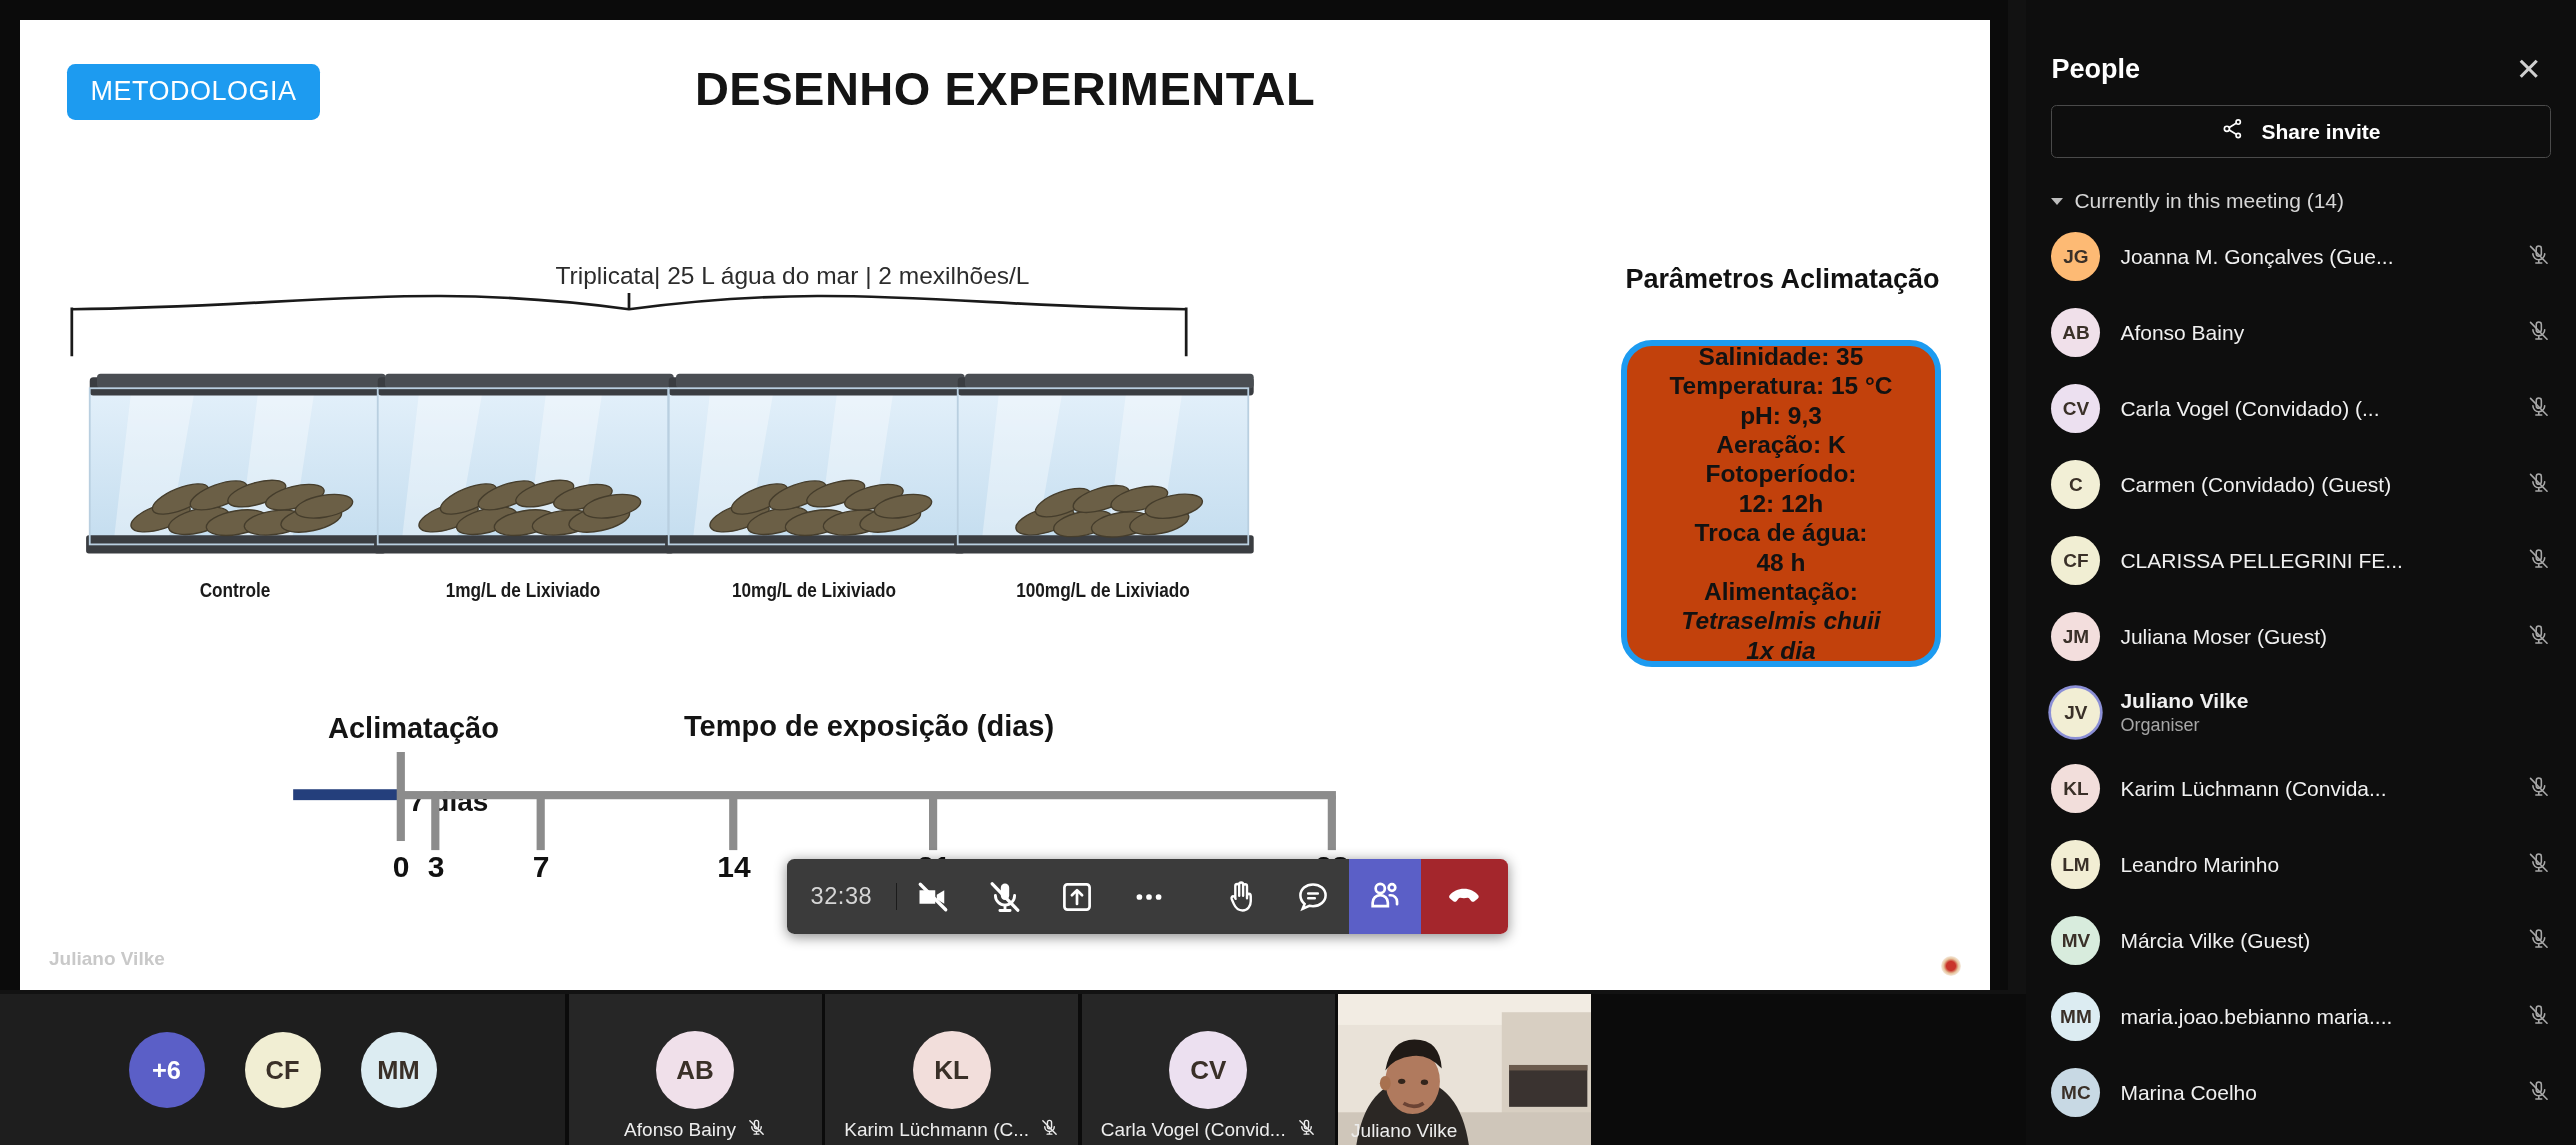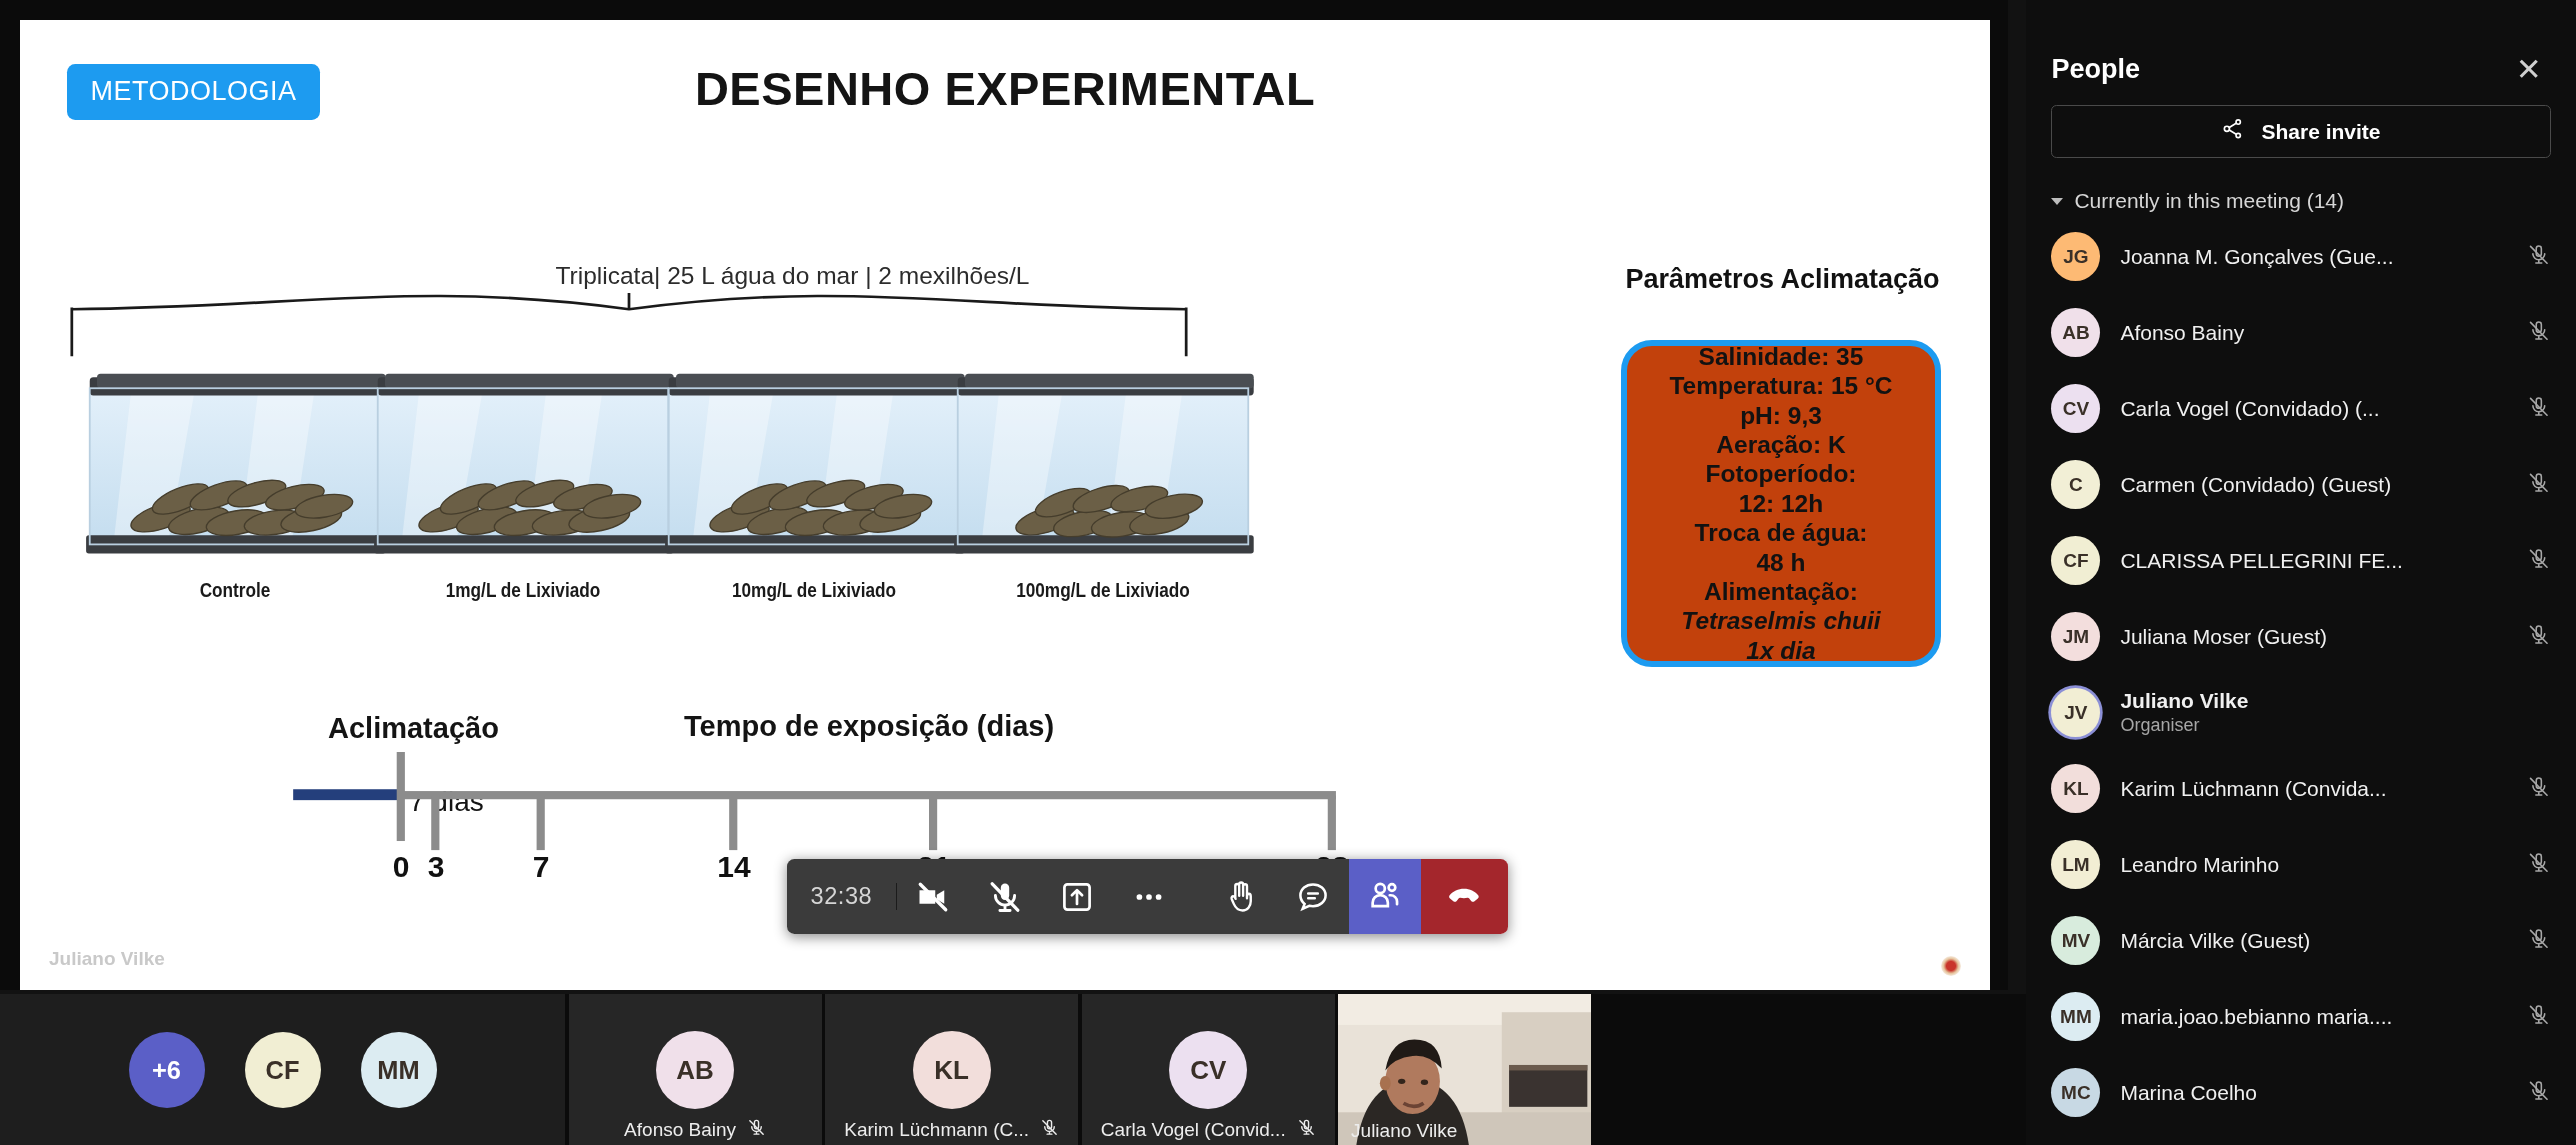--- a/index.html
+++ b/index.html
@@ -89,21 +89,21 @@
     font-size: 29px; font-weight: 700; color: #141414;
     font-family: "Liberation Sans Narrow","Liberation Sans", sans-serif;
   }
   .tl-exp {
     position: absolute; left: 391px; top: 13px;
     font-size: 29px; font-weight: 700; color: #141414;
     font-family: "Liberation Sans Narrow","Liberation Sans", sans-serif;
   }
   .tl-7dias {
     position: absolute; left: 116px; top: 89px;
-    font-size: 28px; font-weight: 400; color: #141414;
+    font-size: 28px; font-weight: 700; color: #141414;
     font-family: "Liberation Sans Narrow","Liberation Sans", sans-serif;
   }
   .tl-axis { position: absolute; left: 0; top: 55px; width: 1054px; height: 109px; }
   .tl-ticklabels { position: absolute; left: 0; top: 153px; width: 1054px; height: 45px; }
   .tl-ticklabel {
     position: absolute; font-size: 30px; font-weight: 700; color: #111;
     transform: translateX(-50%);
     font-family: "Liberation Sans Narrow","Liberation Sans", sans-serif;
   }
 

